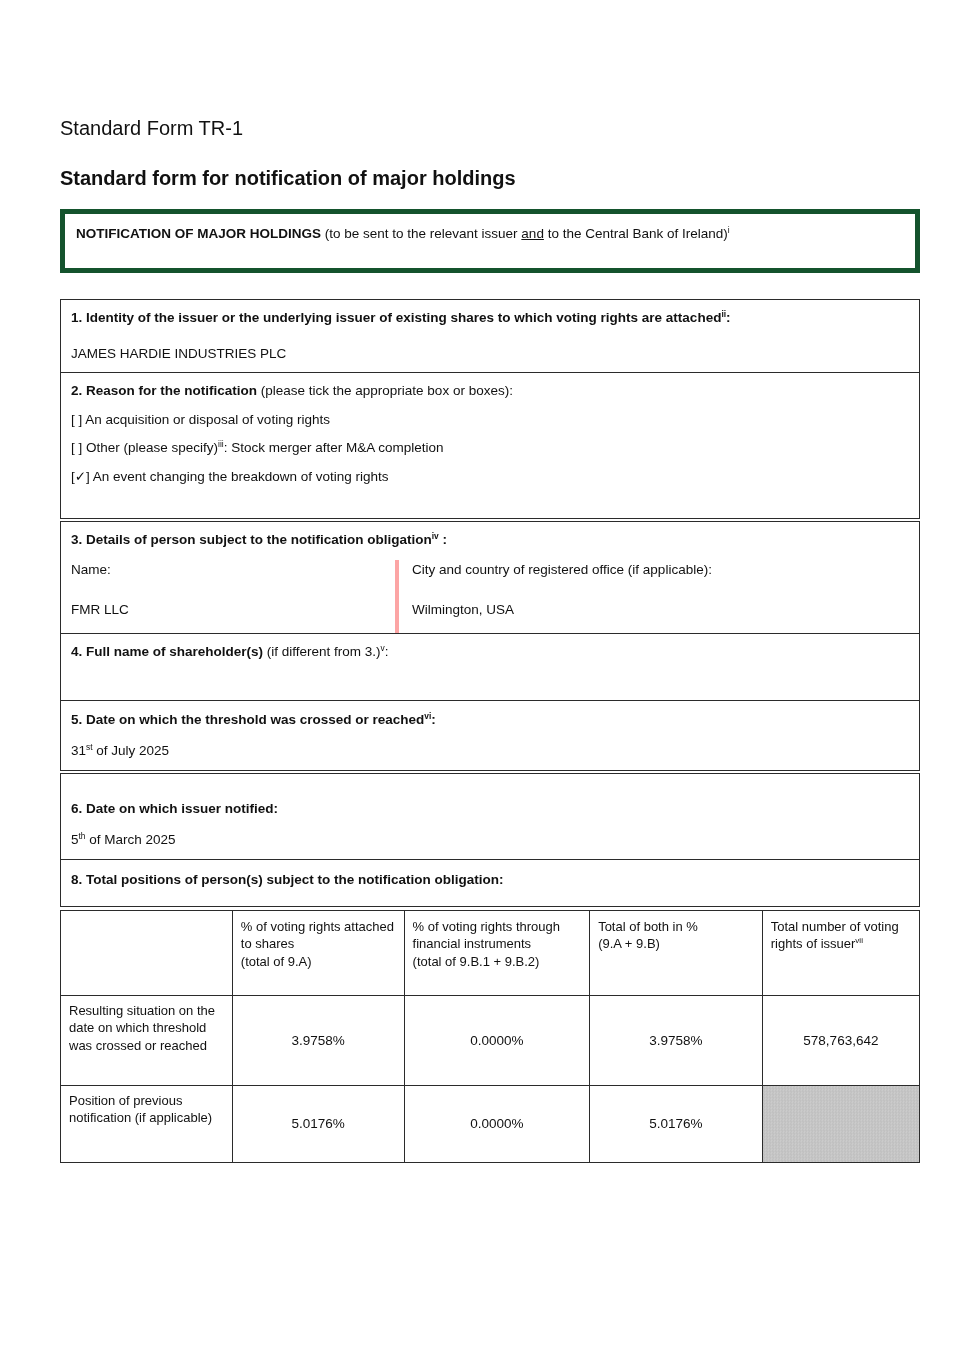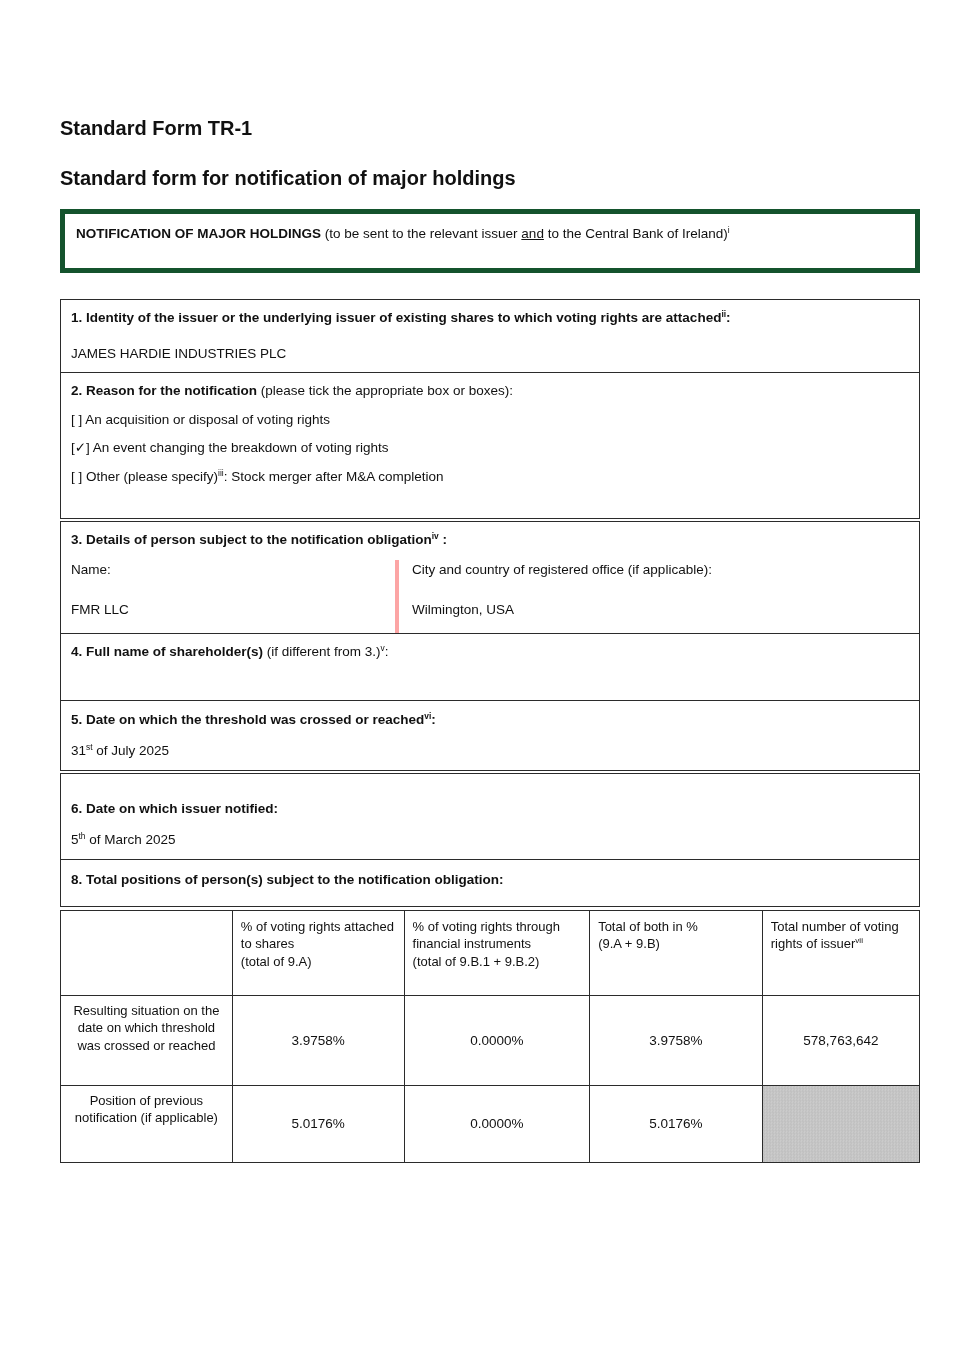--- a/index.html
+++ b/index.html
@@ -3,21 +3,21 @@
 <meta charset="utf-8">
 <style>
   * { box-sizing: border-box; margin: 0; padding: 0; }
   html, body { background: #ffffff; }
   body {
     width: 965px; height: 1365px;
     font-family: "Liberation Sans", "DejaVu Sans", sans-serif;
     font-size: 13.5px; color: #111; position: relative; overflow: hidden;
   }
   .content { position: absolute; left: 60px; top: 0; width: 860px; padding-top: 117px; }
-  .title { font-size: 20px; font-weight: bold; margin-bottom: 27px; }
+  .title { font-size: 20px; font-weight: normal; margin-bottom: 27px; }
   .subtitle { font-size: 20px; font-weight: bold; margin-bottom: 19px; }
   sup { font-size: 0.62em; vertical-align: super; line-height: 0; }
   .u { text-decoration: underline; }
   .b { font-weight: bold; }
 
   .notif-box {
     border: 5px solid #14532d; padding: 9px 11px 24px 11px;
     line-height: 21px; margin-bottom: 27px;
   }
 
@@ -49,21 +49,21 @@
 
   table.positions {
     width: 100%; border-collapse: collapse; margin-top: 3px;
     table-layout: fixed; font-size: 13px;
   }
   table.positions col.c0 { width: 20.0%; }
   table.positions col.c1 { width: 20.0%; }
   table.positions col.c2 { width: 21.6%; }
   table.positions col.c3 { width: 20.1%; }
   table.positions col.c4 { width: 18.3%; }
-  table.positions th, table.positions td { border: 1px solid #2b2b2b; text-align: center; }
+  table.positions th, table.positions td { border: 1px solid #2b2b2b; }
   table.positions thead th {
     font-weight: normal; text-align: left; vertical-align: top;
     padding: 7px 8px; line-height: 17.5px; white-space: pre-line;
   }
   table.positions thead tr { height: 85px; }
   table.positions tbody tr.row1 { height: 90px; }
   table.positions tbody tr.row2 { height: 77px; }
   td.row-label { vertical-align: top; padding: 6px 8px; line-height: 17.5px; }
   td.num { text-align: center; vertical-align: middle; font-size: 13.5px; padding: 4px; }
   td.shaded {
@@ -92,24 +92,24 @@
   </div>
 
   <div class="sec" id="sec2">
     <div class="sec-title">
       <span class="b">2. Reason for the notification</span><span style="font-weight:normal"> (please tick the appropriate box or boxes):</span>
     </div>
     <div class="opt">
       <span>[ ]</span><span> An acquisition or disposal of voting rights</span><sup></sup><span></span>
     </div>
     <div class="opt">
-      <span>[✓]</span><span> An event changing the breakdown of voting rights</span><sup></sup><span></span>
+      <span>[ ]</span><span> Other (please specify)</span><sup>iii</sup><span>: Stock merger after M&amp;A completion</span>
     </div>
     <div class="opt">
-      <span>[ ]</span><span> Other (please specify)</span><sup>iii</sup><span>: Stock merger after M&amp;A completion</span>
+      <span>[✓]</span><span> An event changing the breakdown of voting rights</span><sup></sup><span></span>
     </div>
   </div>
 
   <div class="sec gap-above" id="sec3">
     <div class="sec-title">
       <span>3. Details of person subject to the notification obligation</span><sup>iv</sup><span> :</span>
     </div>
     <div class="cols">
       <div class="col-left">
         <div class="cell-label">Name:</div>

